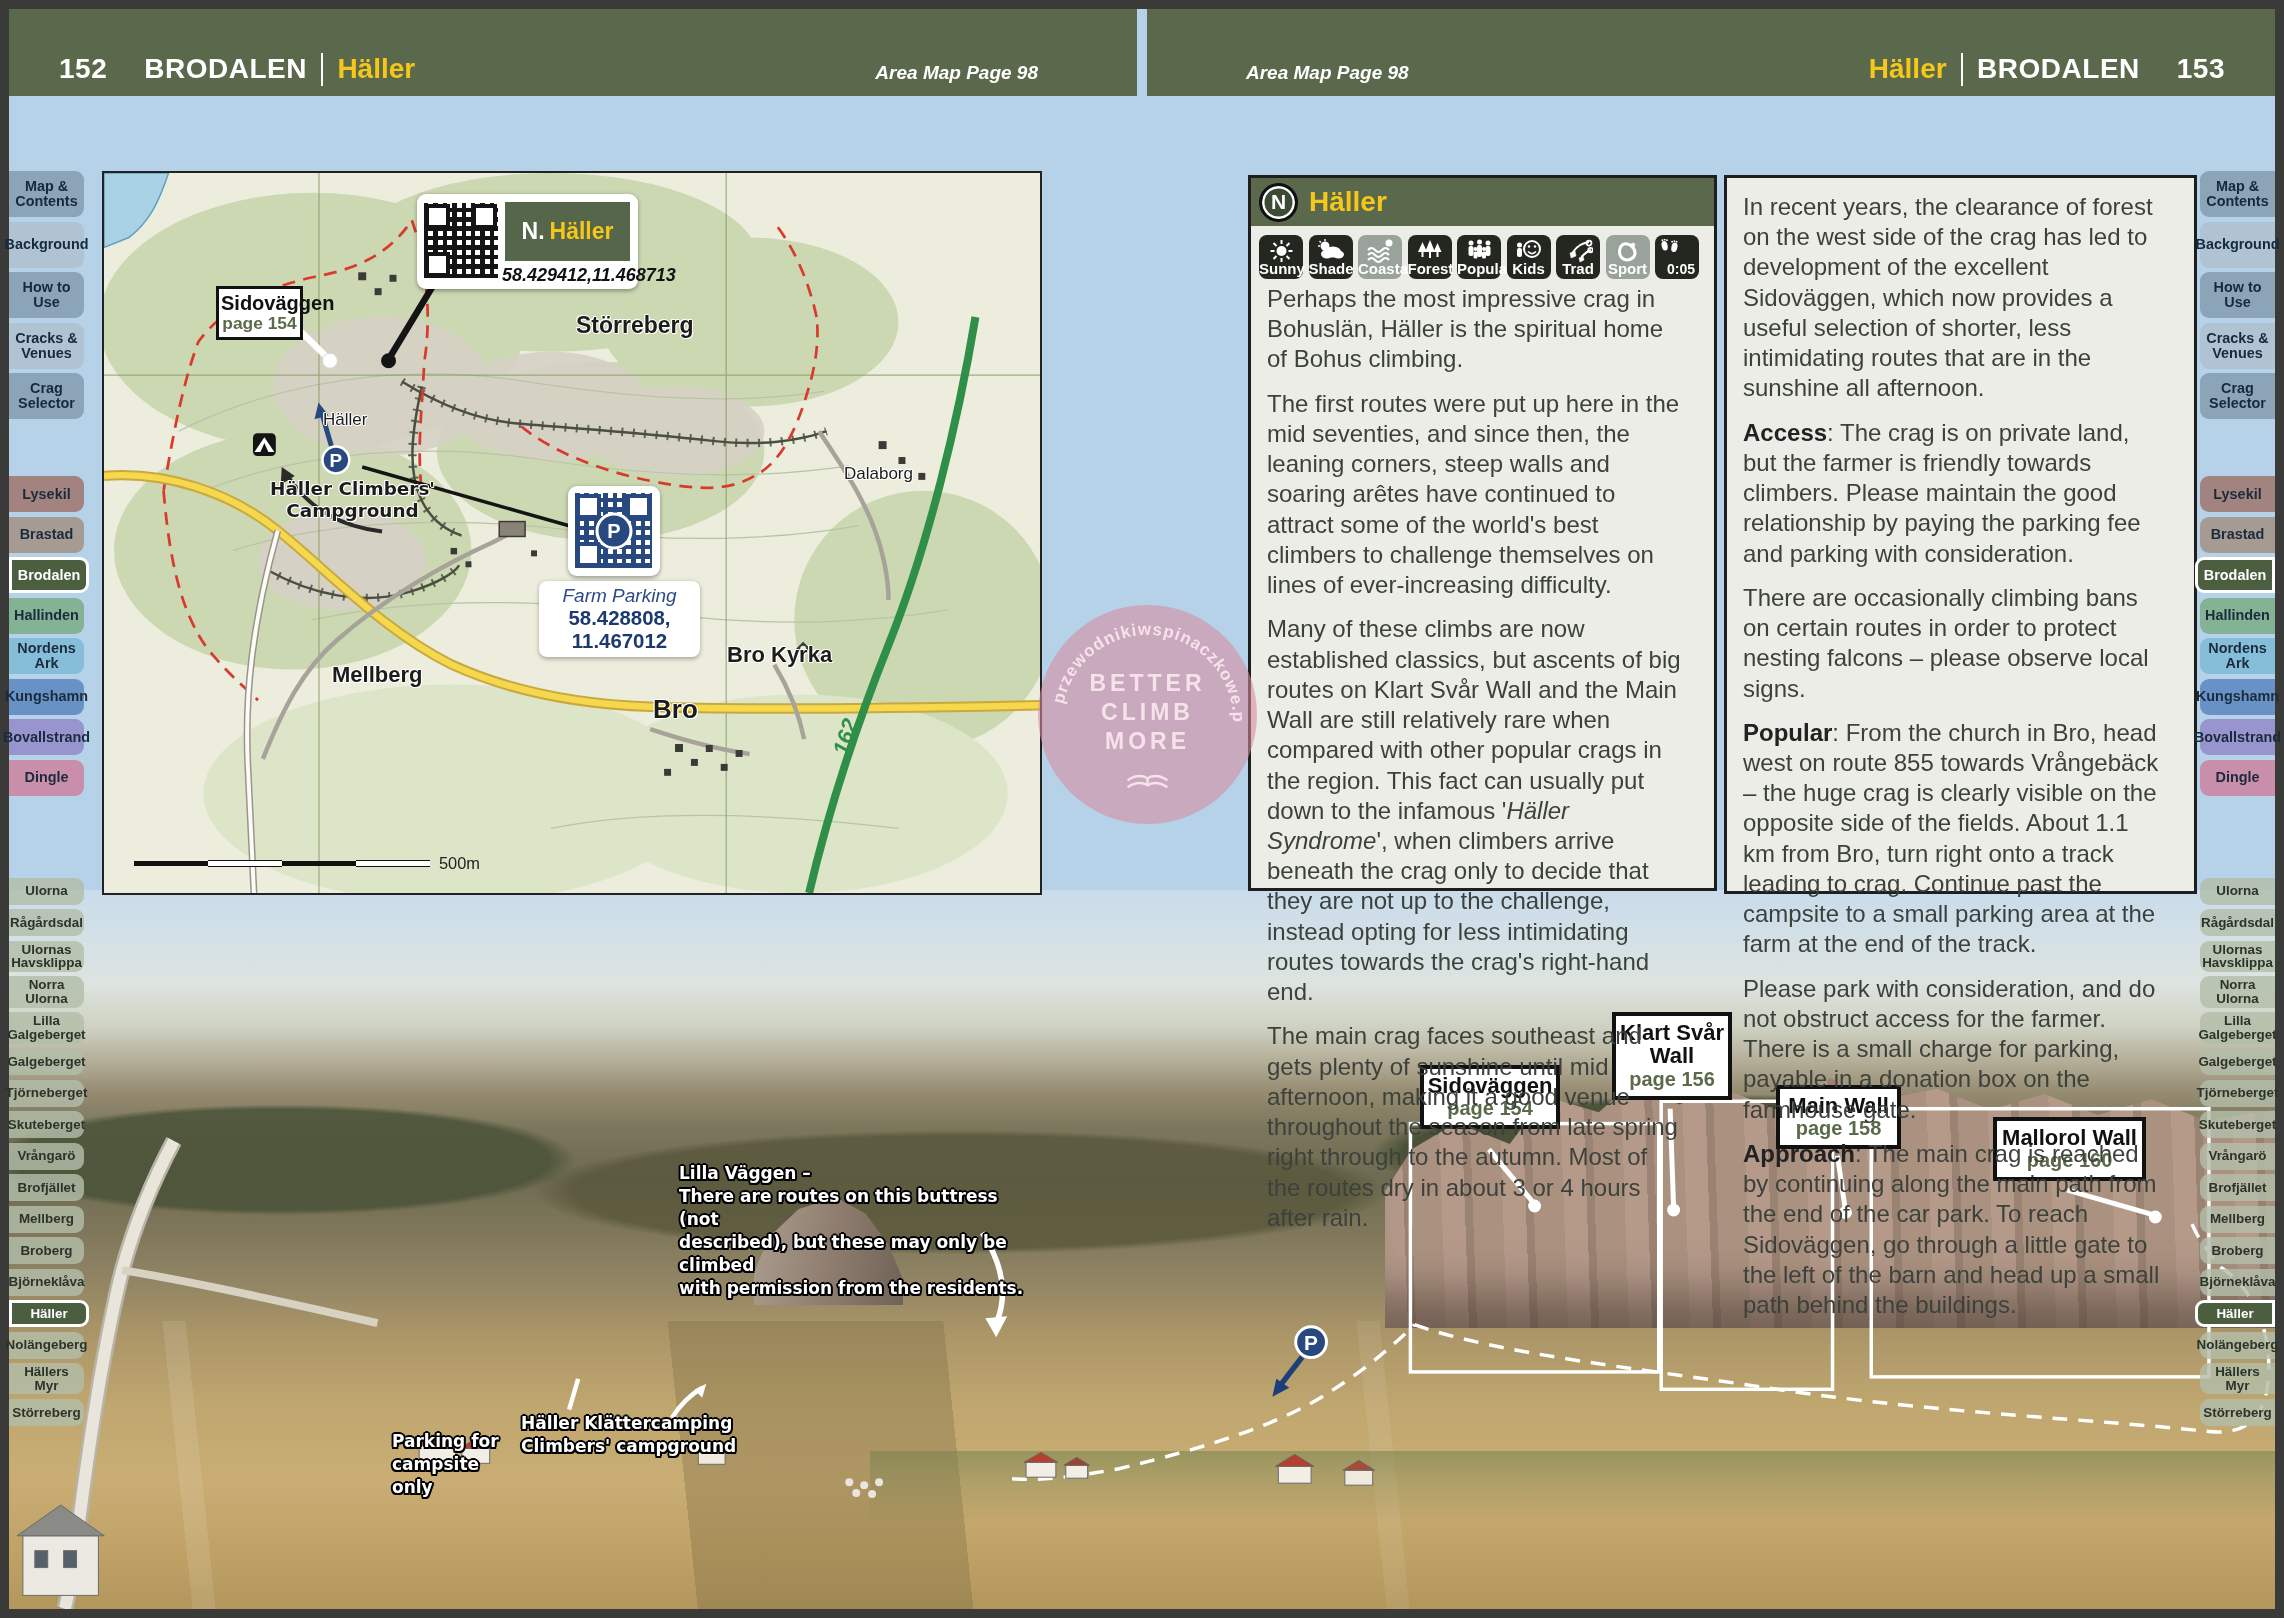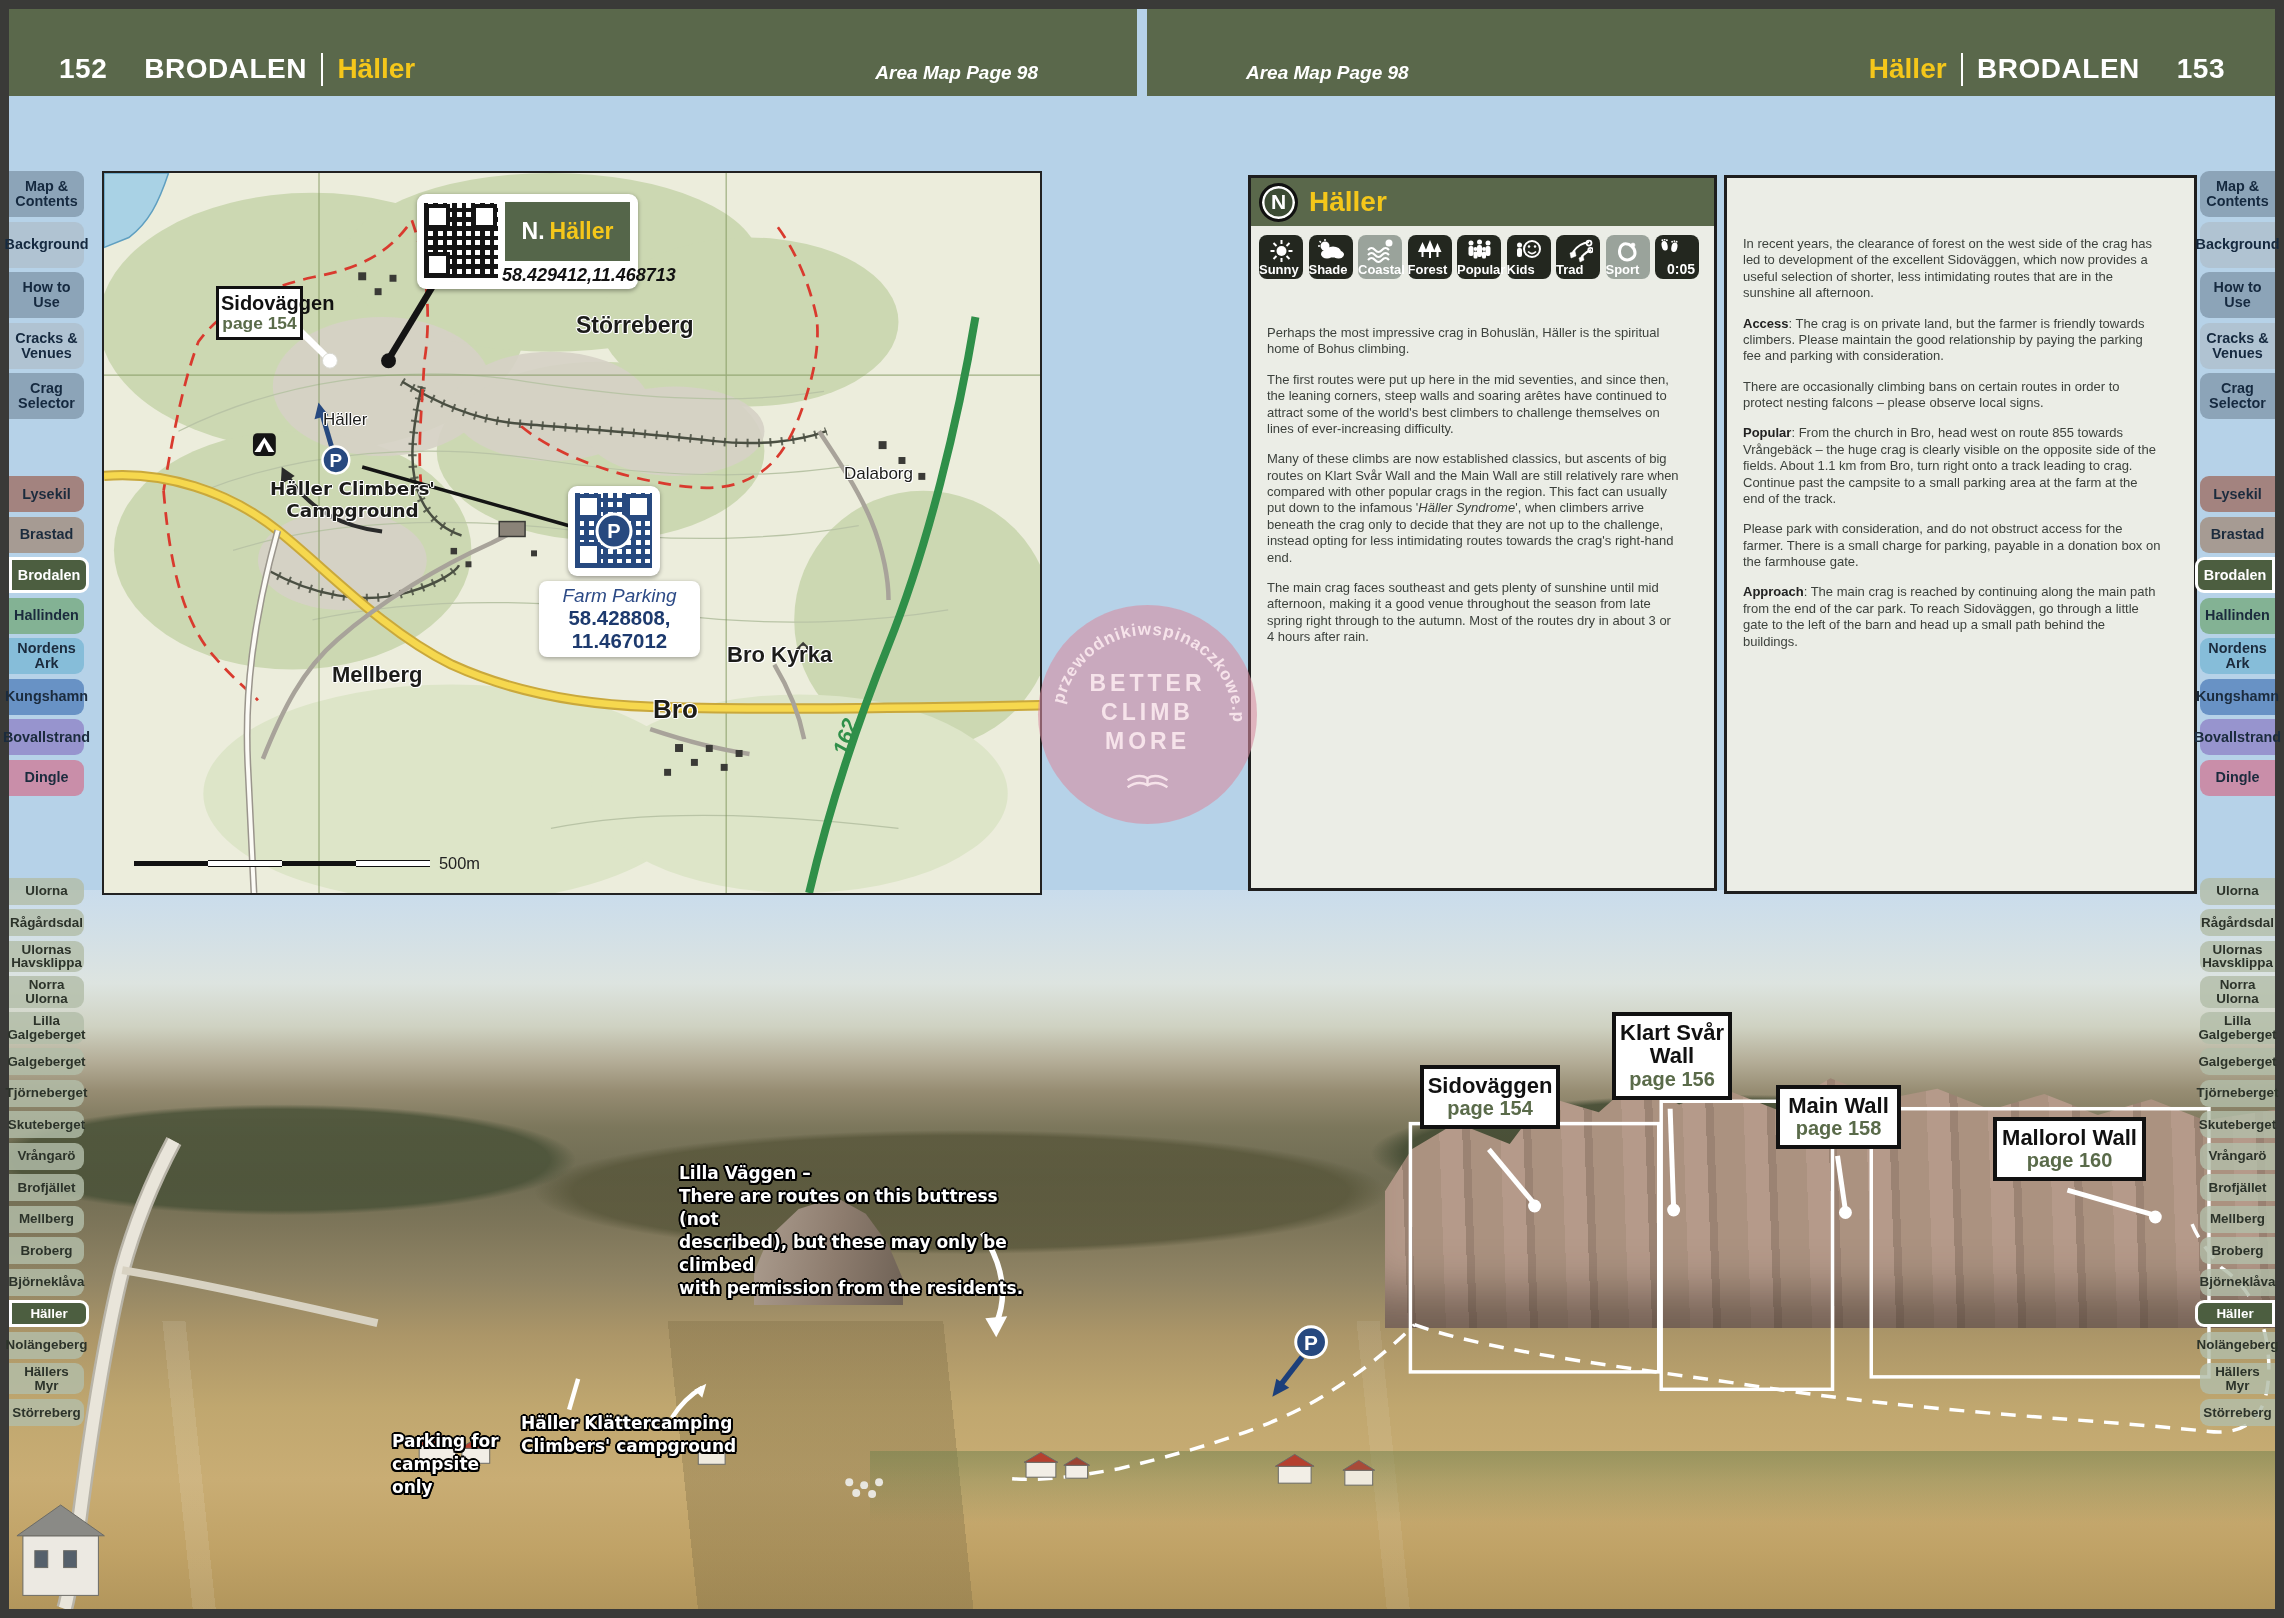--- a/index.html
+++ b/index.html
@@ -69,23 +69,23 @@
   .panel{position:absolute;background:#ebede6;border:3px solid #1e1e1e;box-sizing:border-box;z-index:20;}
   .p-c{left:1248px;top:175px;width:469px;height:716px;}
   .p-r{left:1724px;top:175px;width:473px;height:719px;}
   .p-c .bar{height:48px;background:#5a684b;display:flex;align-items:center;padding-left:8px;gap:11px;}
   .nbadge{width:33px;height:33px;border-radius:50%;background:#3c4c34;border:3.5px solid #111;box-shadow:inset 0 0 0 2.5px #fff;color:#fff;font-weight:bold;font-size:21px;display:flex;align-items:center;justify-content:center;}
   .p-c .bar .t{color:#f5c71a;font-weight:bold;font-size:28px;}
   .icons{display:flex;gap:5.5px;margin:9px 8px 3px 8px;}
   .tile{width:44px;height:44px;border-radius:8px;background:#23271f;position:relative;display:flex;flex-direction:column;align-items:center;justify-content:flex-start;padding-top:4px;box-sizing:border-box;}
   .tile.inact{background:#9aa39b;}
   .tile svg{width:29px;height:24px;}
-  .tile .lb{position:absolute;bottom:2.5px;width:100%;text-align:left;color:#fff;font-size:13px;font-weight:bold;}
+  .tile .lb{position:absolute;bottom:2.5px;width:100%;text-align:center;color:#fff;font-size:15px;font-weight:bold;}
   .tile.time .lb{font-size:14px;text-align:right;padding-right:4px;box-sizing:border-box;}
-  .body{padding:2px 33px 0 16px;font-size:13px;line-height:1.26;color:#3c413c;margin-top:44px;}
+  .body{padding:2px 33px 0 16px;font-size:24px;line-height:1.26;color:#3c413c;}
   .body p{margin:0 0 14px 0;}
   .p-r .body{padding-top:14px;}
   .lead{font-weight:bold;color:#222;}
   .it{font-style:italic;}
   
   .wm{position:absolute;left:1038px;top:605px;width:219px;height:219px;border-radius:50%;background:rgba(216,140,160,.58);z-index:50;}
   .wm svg{position:absolute;left:0;top:0;}
   .wm .mid{position:absolute;left:0;top:64px;width:100%;text-align:center;color:#f6e3ea;font-weight:bold;font-size:23px;letter-spacing:4px;line-height:1.25;}
   
   .pan{position:absolute;left:9px;top:890px;width:2266px;height:719px;overflow:hidden;z-index:10;

